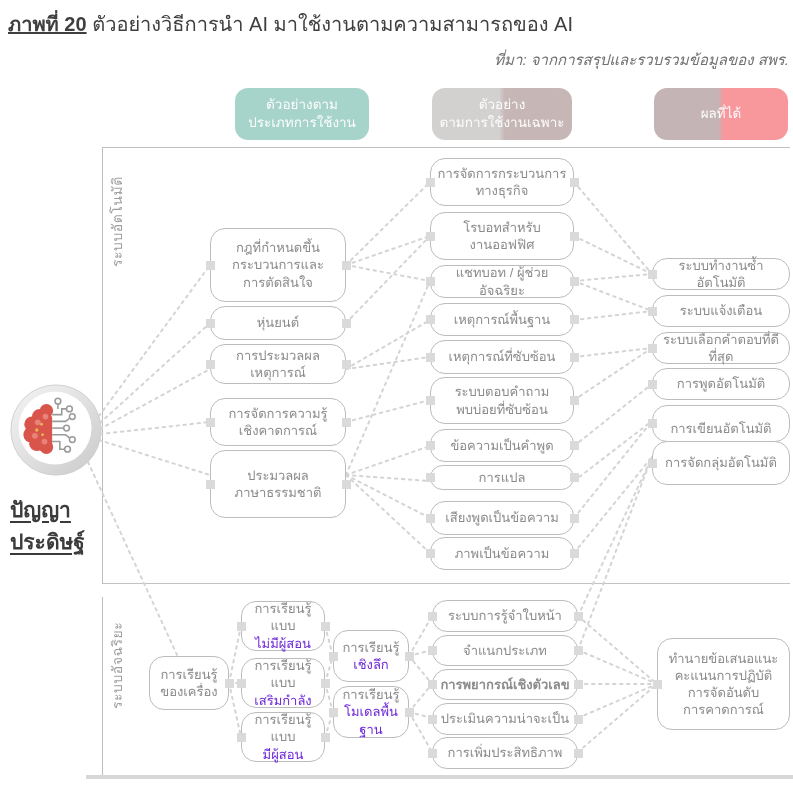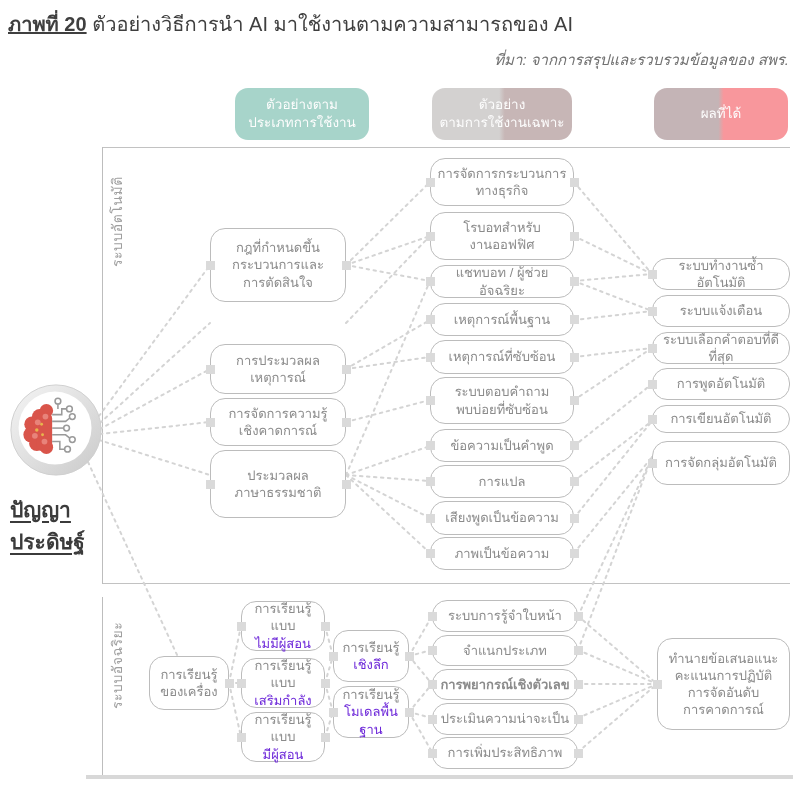--- a/index.html
+++ b/index.html
@@ -181,21 +181,24 @@
   <div class="ai-label">
     <span>ปัญญา</span>
     <span>ประดิษฐ์</span>
   </div>
 
   <div class="node nub-l nub-r" style="left:210px;top:228px;width:136px;height:74px;">
     <span>กฎที่กำหนดขึ้น</span>
     <span>กระบวนการและ</span>
     <span>การตัดสินใจ</span>
   </div>
-  <div class="node nub-l nub-r" style="left:210px;top:344px;width:136px;height:50px;">
+  <div class="node nub-l nub-r" style="left:210px;top:306px;width:136px;height:34px;">
+    <span>หุ่นยนต์</span>
+  </div>
+  <div class="node nub-l nub-r" style="left:210px;top:344px;width:136px;height:40px;">
     <span>การประมวลผล</span>
     <span>เหตุการณ์</span>
   </div>
   <div class="node nub-l nub-r" style="left:210px;top:398px;width:136px;height:48px;">
     <span>การจัดการความรู้</span>
     <span>เชิงคาดการณ์</span>
   </div>
   <div class="node nub-l nub-r" style="left:210px;top:450px;width:136px;height:68px;">
     <span>ประมวลผล</span>
     <span>ภาษาธรรมชาติ</span>
@@ -218,21 +221,21 @@
   <div class="node nub-l nub-r" style="left:430px;top:340px;width:144px;height:34px;">
     <span>เหตุการณ์ที่ซับซ้อน</span>
   </div>
   <div class="node nub-l nub-r" style="left:430px;top:377px;width:144px;height:47px;">
     <span>ระบบตอบคำถาม</span>
     <span>พบบ่อยที่ซับซ้อน</span>
   </div>
   <div class="node nub-l nub-r" style="left:430px;top:429px;width:144px;height:33px;">
     <span>ข้อความเป็นคำพูด</span>
   </div>
-  <div class="node nub-l nub-r" style="left:430px;top:465px;width:144px;height:33px;">
+  <div class="node nub-l nub-r" style="left:430px;top:465px;width:144px;height:25px;">
     <span>การแปล</span>
   </div>
   <div class="node nub-l nub-r" style="left:430px;top:501px;width:144px;height:34px;">
     <span>เสียงพูดเป็นข้อความ</span>
   </div>
   <div class="node nub-l nub-r" style="left:430px;top:537px;width:144px;height:33px;">
     <span>ภาพเป็นข้อความ</span>
   </div>
 
   <div class="node nub-l" style="left:652px;top:258px;width:138px;height:32px;">
@@ -240,21 +243,21 @@
   </div>
   <div class="node nub-l" style="left:652px;top:295px;width:138px;height:32px;">
     <span>ระบบแจ้งเตือน</span>
   </div>
   <div class="node nub-l" style="left:652px;top:332px;width:138px;height:32px;">
     <span>ระบบเลือกคำตอบที่ดีที่สุด</span>
   </div>
   <div class="node nub-l" style="left:652px;top:368px;width:138px;height:32px;">
     <span>การพูดอัตโนมัติ</span>
   </div>
-  <div class="node nub-l" style="left:652px;top:405px;width:138px;height:28px;">
+  <div class="node nub-l" style="left:652px;top:405px;width:138px;height:37px;justify-content:flex-end;">
     <span>การเขียนอัตโนมัติ</span>
   </div>
   <div class="node nub-l" style="left:652px;top:441px;width:138px;height:44px;">
     <span>การจัดกลุ่มอัตโนมัติ</span>
   </div>
 
   <div class="node nub-r" style="left:149px;top:656px;width:80px;height:54px;">
     <span>การเรียนรู้</span>
     <span>ของเครื่อง</span>
   </div>

